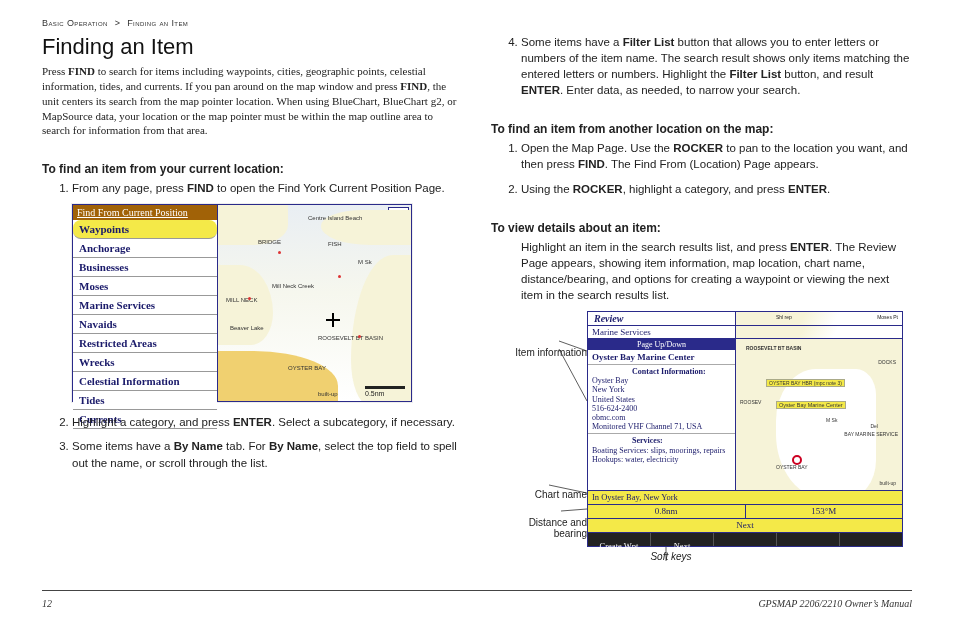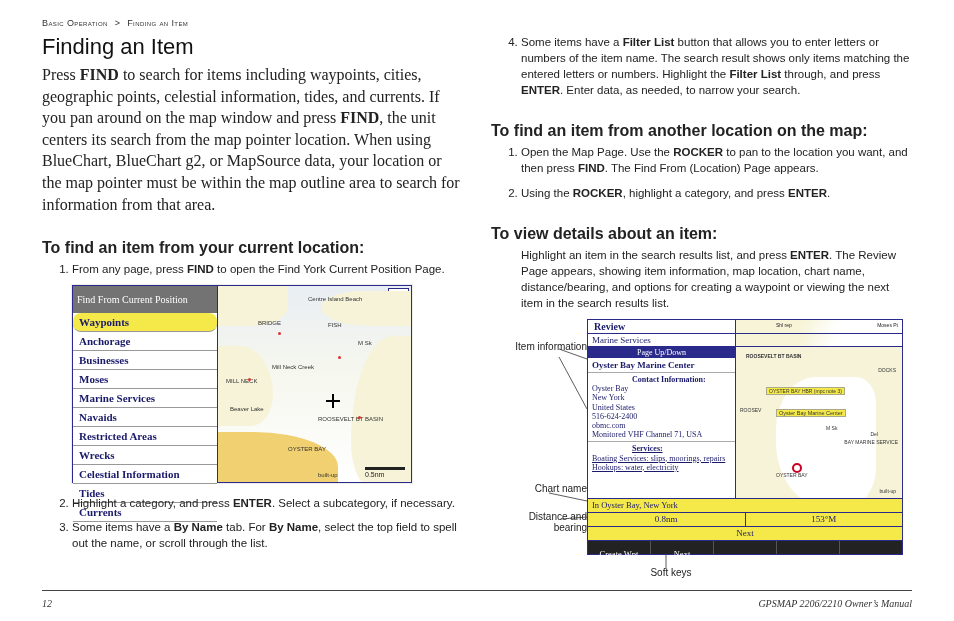--- a/index.html
+++ b/index.html
@@ -3,51 +3,51 @@
 <meta charset="utf-8">
 <style>
   * { box-sizing: border-box; margin: 0; padding: 0; }
   html, body { width: 954px; height: 621px; background: #fff; font-family: Arial, Helvetica, sans-serif; color: #222; }
   .page { position: relative; width: 954px; height: 621px; padding: 18px 42px 18px 42px; }
   .breadcrumb { font-size: 9px; letter-spacing: 0.4px; color: #333; margin-bottom: 6px; }
   .breadcrumb .sep { margin: 0 4px; }
   .columns { display: flex; gap: 28px; }
   .col { flex: 1 1 50%; min-width: 0; }
   h1.title { font-family: Arial, sans-serif; font-weight: 400; font-size: 22px; margin-bottom: 4px; color: #111; }
-  p.body { font-family: Georgia, "Times New Roman", serif; font-size: 16px; line-height: 1.35; margin-bottom: 10px; }
+  p.body { font-family: Georgia, "Times New Roman", serif; font-size: 11px; line-height: 1.35; margin-bottom: 10px; }
   p.body b { font-weight: bold; }
-  .subhead { font-family: Arial, sans-serif; font-weight: bold; font-size: 16px; margin-top: 24px; margin-bottom: 4px; }
+  .subhead { font-family: Arial, sans-serif; font-weight: bold; font-size: 12px; margin-top: 24px; margin-bottom: 4px; }
   ol.steps { list-style: decimal; padding-left: 30px; font-family: Arial, sans-serif; font-size: 11.5px; line-height: 1.4; }
   ol.steps li { margin-bottom: 8px; }
   ol.steps li b { font-weight: bold; }
   .indented { padding-left: 30px; font-family: Arial, sans-serif; font-size: 11.5px; line-height: 1.4; }
 
   
   .fig1 { width: 340px; height: 198px; border: 1px solid #2a2a8a; margin: 8px 0 12px 30px; display: flex; background:#fff; box-shadow: 0 0 0 1px #eee; }
   .fig1 .menu { width: 145px; border-right: 1px solid #2a2a8a; display:flex; flex-direction:column; }
-  .fig1 .menu .titlebar { background:#737373; color:#fff; font-family: Georgia, serif; font-size:10px; padding:8px 4px; }
+  .fig1 .menu .titlebar { background:#a16207; color:#fff; font-family: Georgia, serif; font-size:10px; padding:2px 4px;text-decoration:underline; }
   .fig1 .menu .item { font-family: Georgia, serif; font-size:11px; font-weight:bold; padding:3px 6px; border-bottom:1px solid #999; color:#1a1a6a; background:#fff; }
   .fig1 .menu .item.hl { background:#f4e948;border-radius:8px; }
   .fig1 .map { flex:1; position:relative; background: linear-gradient(180deg,#e9eef3 0%, #f6f7ee 45%, #fff 100%); overflow:hidden; }
   .fig1 .land { position:absolute; background:#f6f3d8; }
   .fig1 .label { position:absolute; font-family: Arial, sans-serif; font-size:6px; color:#333; }
   .fig1 .scalebar { position:absolute; right:6px; bottom:4px; font-size:7px; color:#222; }
   .fig1 .scalebar .bar { width:40px; height:3px; background:#222; margin-bottom:1px; }
   .fig1 .cursor { position:absolute; width:14px; height:14px; left:108px; top:108px; }
   .fig1 .cursor::before, .fig1 .cursor::after { content:""; position:absolute; background:#000; }
   .fig1 .cursor::before { left:6px; top:0; width:2px; height:14px; }
   .fig1 .cursor::after { left:0; top:6px; width:14px; height:2px; }
   .fig1 .dot { position:absolute; width:3px; height:3px; background:#d33; border-radius:50%; }
   .fig1 .depthbox { position:absolute; top:2px; right:2px; background:#fff; border:1px solid #2a2a8a; color:#111; font-size:8px; padding:1px 4px; }
 
   
   .fig2-block { position:relative; margin: 8px 0 0 0; height: 260px; }
   .fig2 { position:absolute; left:96px; top:0; width: 316px; height: 236px; border:1px solid #2a2a8a; background:#fff; display:flex; flex-direction:column; }
   .fig2 .top { height:14px; border-bottom:1px solid #2a2a8a; display:flex; }
-  .fig2 .top .title { font-family: Georgia, serif; font-weight:bold; font-size:10px; padding:1px 6px; color:#1a1a6a; width:148px; border-right:1px solid #2a2a8a; }
+  .fig2 .top .title { font-family: Georgia, serif; font-weight:bold; font-size:10px; padding:1px 6px; color:#1a1a6a; width:148px; border-right:1px solid #2a2a8a;font-style:italic; }
   .fig2 .top .map-mini { flex:1; background: linear-gradient(120deg,#f7f4d8 40%,#fff 60%); position:relative; }
   .fig2 .tab { height:13px; border-bottom:1px solid #2a2a8a; display:flex; }
   .fig2 .tab .tabcell { width:148px; border-right:1px solid #2a2a8a; font-family: Georgia, serif; font-size:9px; color:#1a1a6a; padding:1px 4px; background:#fff; }
   .fig2 .row2 { flex:1; display:flex; min-height:0; }
   .fig2 .info { width:148px; border-right:1px solid #2a2a8a; display:flex; flex-direction:column; font-family: Georgia, serif; font-size:8px; color:#1a1a6a; }
   .fig2 .info .pud { background:#2a2a8a; color:#fff; text-align:center; font-size:8px; padding:1px 0; }
   .fig2 .info .name { font-weight:bold; font-size:9px; padding:2px 4px; border-bottom:1px solid #aaa; }
   .fig2 .info .block { padding:2px 4px; border-bottom:1px solid #aaa; line-height:1.15; }
   .fig2 .info .block .h { font-weight:bold;padding-left:40px; }
   .fig2 .map2 { flex:1; position:relative; overflow:hidden; background:#f6f3d8; }
@@ -59,21 +59,21 @@
   .fig2 .chartrow .c:last-child{border-right:none;}
   .fig2 .distrow { height:14px; border-top:1px solid #2a2a8a; display:flex; font-family: Georgia, serif; font-size:9px; color:#1a1a6a; }
   .fig2 .distrow .d { flex:1; padding:1px 3px; background:#f4e948; border-right:1px solid #2a2a8a; text-align:center;}
   .fig2 .distrow .d:last-child{border-right:none;}
   .fig2 .next { height:14px; border-top:1px solid #2a2a8a; background:#f4e948; text-align:center; font-family: Georgia, serif; font-size:9px; color:#1a1a6a; padding-top:1px; }
   .fig2 .soft { height:14px; border-top:1px solid #2a2a8a; background:#222; color:#fff; display:flex; font-family: Georgia, serif; font-size:8.5px; }
   .fig2 .soft .sk { flex:1; text-align:center; padding-top:8px; border-right:1px solid #555; }
   .fig2 .soft .sk:last-child{border-right:none;}
 
   .callout { position:absolute; font-family: Arial, sans-serif; font-size:10px; color:#222; text-align:right; line-height:1.1; }
-  .callout.left { right: calc(100% - 96px); }
+  .callout.left { right: calc(100% - 96px); margin-top: 14px; }
   svg.leads { position:absolute; left:0; top:0; pointer-events:none; }
   .callout.below { text-align:center; }
 
   hr.rule { border:none; border-top:1px solid #444; position:absolute; left:42px; right:42px; bottom:30px; }
   .footer { position:absolute; left:42px; right:42px; bottom:12px; display:flex; justify-content:space-between; font-family: Georgia, serif; font-style:italic; font-size:10px; color:#333; }
   .sc { font-variant: small-caps; }
 </style>
 </head>
 <body>
 
@@ -139,21 +139,21 @@
       </div>
 
       <ol class="steps" start="2">
         <li><span>Highlight a category, and press </span><b>ENTER</b><span>. Select a subcategory, if necessary.</span></li>
         <li><span>Some items have a </span><b>By Name</b><span> tab. For </span><b>By Name</b><span>, select the top field to spell out the name, or scroll through the list.</span></li>
       </ol>
     </div>
 
     <div class="col">
       <ol class="steps" start="4">
-        <li><span>Some items have a </span><b>Filter List</b><span> button that allows you to enter letters or numbers of the item name. The search result shows only items matching the entered letters or numbers. Highlight the </span><b>Filter List</b><span> through, and press </span><b>ENTER</b><span>. Enter data, as needed, to narrow your search.</span></li>
+        <li><span>Some items have a </span><b>Filter List</b><span> button that allows you to enter letters or numbers of the item name. The search result shows only items matching the entered letters or numbers. Highlight the </span><b>Filter List</b><span> button, and result </span><b>ENTER</b><span>. Enter data, as needed, to narrow your search.</span></li>
       </ol>
 
       <div class="subhead">To find an item from another location on the map:</div>
       <ol class="steps">
         <li><span>Open the Map Page. Use the </span><b>ROCKER</b><span> to pan to the location you want, and then press </span><b>FIND</b><span>. The Find From (Location) Page appears.</span></li>
         <li><span>Using the </span><b>ROCKER</b><span>, highlight a category, and press </span><b>ENTER</b><span>.</span></li>
       </ol>
 
       <div class="subhead">To view details about an item:</div>
       <div class="indented">
@@ -164,21 +164,21 @@
         <svg class="leads" width="420" height="260">
           <line x1="68" y1="30" x2="96" y2="40" stroke="#333" stroke-width="0.8"></line>
           <line x1="68" y1="38" x2="96" y2="90" stroke="#333" stroke-width="0.8"></line>
           <line x1="58" y1="174" x2="96" y2="182" stroke="#333" stroke-width="0.8"></line>
           <line x1="70" y1="200" x2="96" y2="198" stroke="#333" stroke-width="0.8"></line>
           <line x1="175" y1="236" x2="175" y2="250" stroke="#333" stroke-width="0.8"></line>
         </svg>
         <div class="callout left" style="top:22px; width:90px;">Item information</div>
         <div class="callout left" style="top:164px; width:90px;">Chart name</div>
         <div class="callout left" style="top:192px; width:90px;">Distance and bearing</div>
-        <div class="callout below" style="top:248px; left:140px; width:80px;">Soft keys</div>
+        <div class="callout below" style="top:240px; left:140px; width:80px;font-style:italic;">Soft keys</div>
 
         <div class="fig2">
           <div class="top">
             <div class="title">Review</div>
             <div class="map-mini">
               <span class="label" style="position:absolute;left:40px;top:2px;font-size:5px;">Shl rep</span>
               <span class="label" style="position:absolute;right:4px;top:2px;font-size:5px;">Moses Pt</span>
             </div>
           </div>
           <div class="tab">
@@ -191,21 +191,21 @@
               <div class="name">Oyster Bay Marine Center</div>
               <div class="block">
                 <div class="h">Contact Information:</div>
                 <div style="white-space:pre-line;">Oyster Bay
 New York
 United States
 516-624-2400
 obmc.com
 Monitored VHF Channel 71, USA</div>
               </div>
-              <div class="block" style="border-bottom:none;text-decoration:underline;">
+              <div class="block" style="border-bottom:none;">
                 <div class="h">Services:</div>
                 <div style="white-space:pre-line;">Boating Services: slips, moorings, repairs
 Hookups: water, electricity</div>
               </div>
             </div>
             <div class="map2">
               <div class="water2" style="left:40px;top:30px;width:100px;height:130px;border-radius:40% 20% 30% 50%;"></div>
               <div class="label" style="top:6px;left:10px;font-weight:bold;font-size:5px;">ROOSEVELT BT BASIN</div>
               <div class="label" style="top:20px;right:6px;font-size:5px;">DOCKS</div>
               <div class="label" style="top:60px;left:4px;font-size:5px;">ROOSEV</div>

